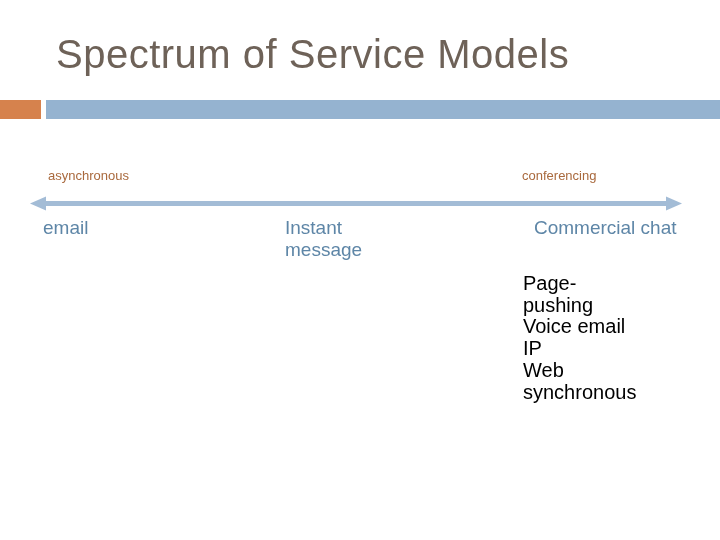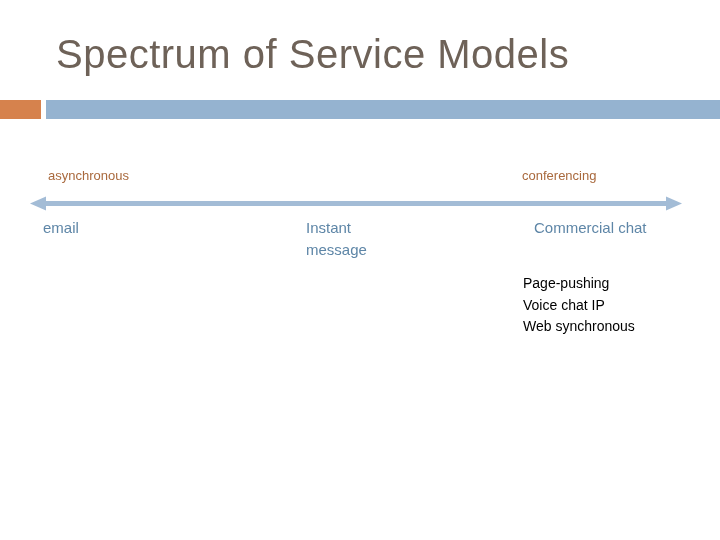--- a/index.html
+++ b/index.html
@@ -44,32 +44,32 @@
   }
   .spectrum-label.left  { left: 48px;  top: 166px; }
   .spectrum-label.right { left: 522px; top: 166px; }
   .arrow {
     position: absolute;
     left: 30px; top: 196px;
     width: 652px; height: 15px;
   }
   .service {
     position: absolute;
-    font-size: 15px;
+    font-size: 19px;
     line-height: 22px;
     color: #5E86A7;
   }
   .service.email      { left: 43px;  top: 217px; white-space: nowrap; }
-  .service.instant    { left: 285px; top: 217px; width: 80px; margin-left: 21px; }
+  .service.instant    { left: 285px; top: 217px; width: 80px; }
   .service.commercial { left: 512px; top: 217px; white-space: nowrap; margin-left: 22px; }
   .examples {
     position: absolute;
     left: 523px; top: 273px;
     width: 120px;
-    font-size: 14px;
+    font-size: 20px;
     line-height: 21.7px;
     color: #000000;
   }
 </style>
 </head>
 <body>
 
 <div class="slide">
 
   <h1 class="title">Spectrum of Service Models</h1>
@@ -85,17 +85,17 @@
     <polygon points="16,0.5 16,14.5 0,7.5" fill="#A3BCD6"></polygon>
     <polygon points="636,0.5 636,14.5 652,7.5" fill="#A3BCD6"></polygon>
   </svg>
 
   <div class="service email">email</div>
   <div class="service instant">Instant message</div>
   <div class="service commercial">Commercial chat</div>
 
   <div class="examples">
     <div class="example">Page-pushing</div>
-    <div class="example">Voice chat IP</div>
+    <div class="example">Voice email IP</div>
     <div class="example">Web synchronous</div>
   </div>
 
 </div>
 
 </body></html>

